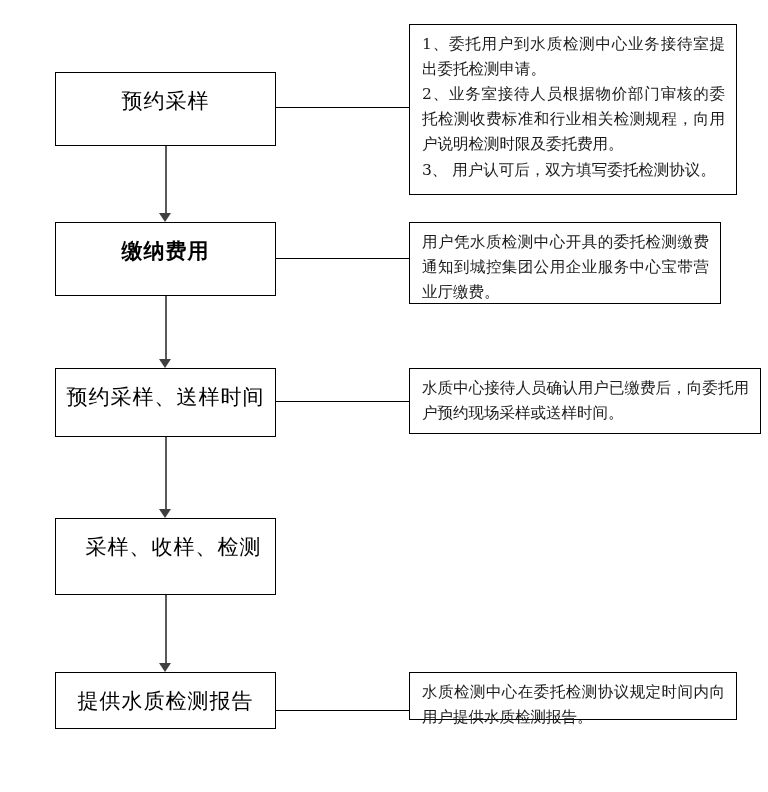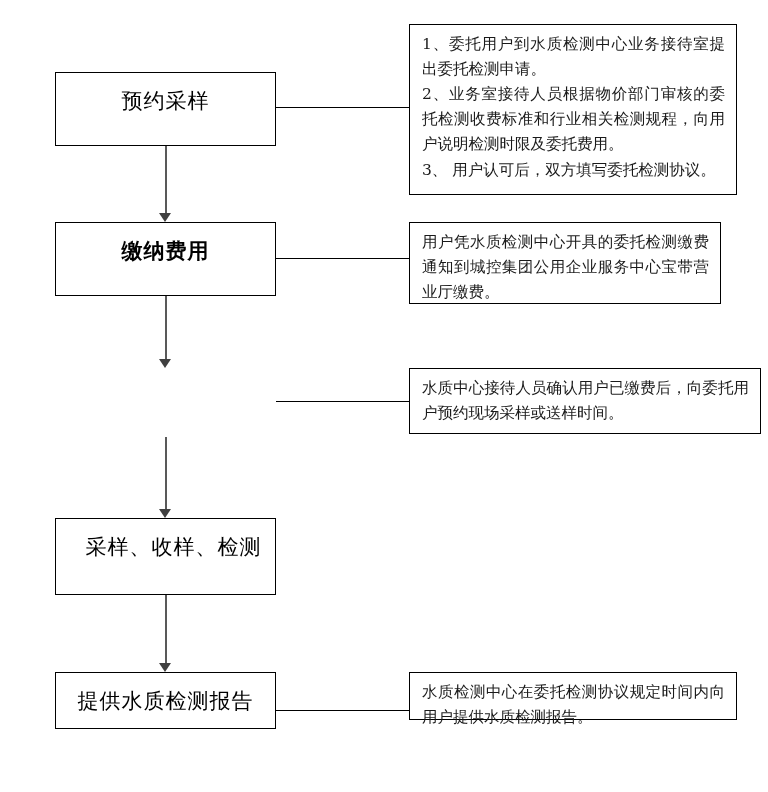--- a/index.html
+++ b/index.html
@@ -121,20 +121,23 @@
 
   <div class="note-box" style="left:409px; top:222px; width:312px; height:82px;">
     <div class="note-text">用户凭水质检测中心开具的委托检测缴费通知到城控集团公用企业服务中心宝带营业厅缴费。</div>
   </div>
 
   <div class="v-arrow" style="left:165px; top:296px; height:72px;">
     <div class="shaft" style="height:63px;"></div>
     <div class="head" style="top:63px;"></div>
   </div>
 
+  <div class="process-box text-high" style="left:55px; top:368px; width:221px; height:69px;">
+    <span class="box-label">预约采样、送样时间</span>
+  </div>
 
   <div class="h-connector" style="left:276px; top:401px; width:134px;"></div>
 
   <div class="note-box" style="left:409px; top:368px; width:352px; height:66px;">
     <div class="note-text">水质中心接待人员确认用户已缴费后，向委托用户预约现场采样或送样时间。</div>
   </div>
 
   <div class="v-arrow" style="left:165px; top:437px; height:81px;">
     <div class="shaft" style="height:72px;"></div>
     <div class="head" style="top:72px;"></div>

